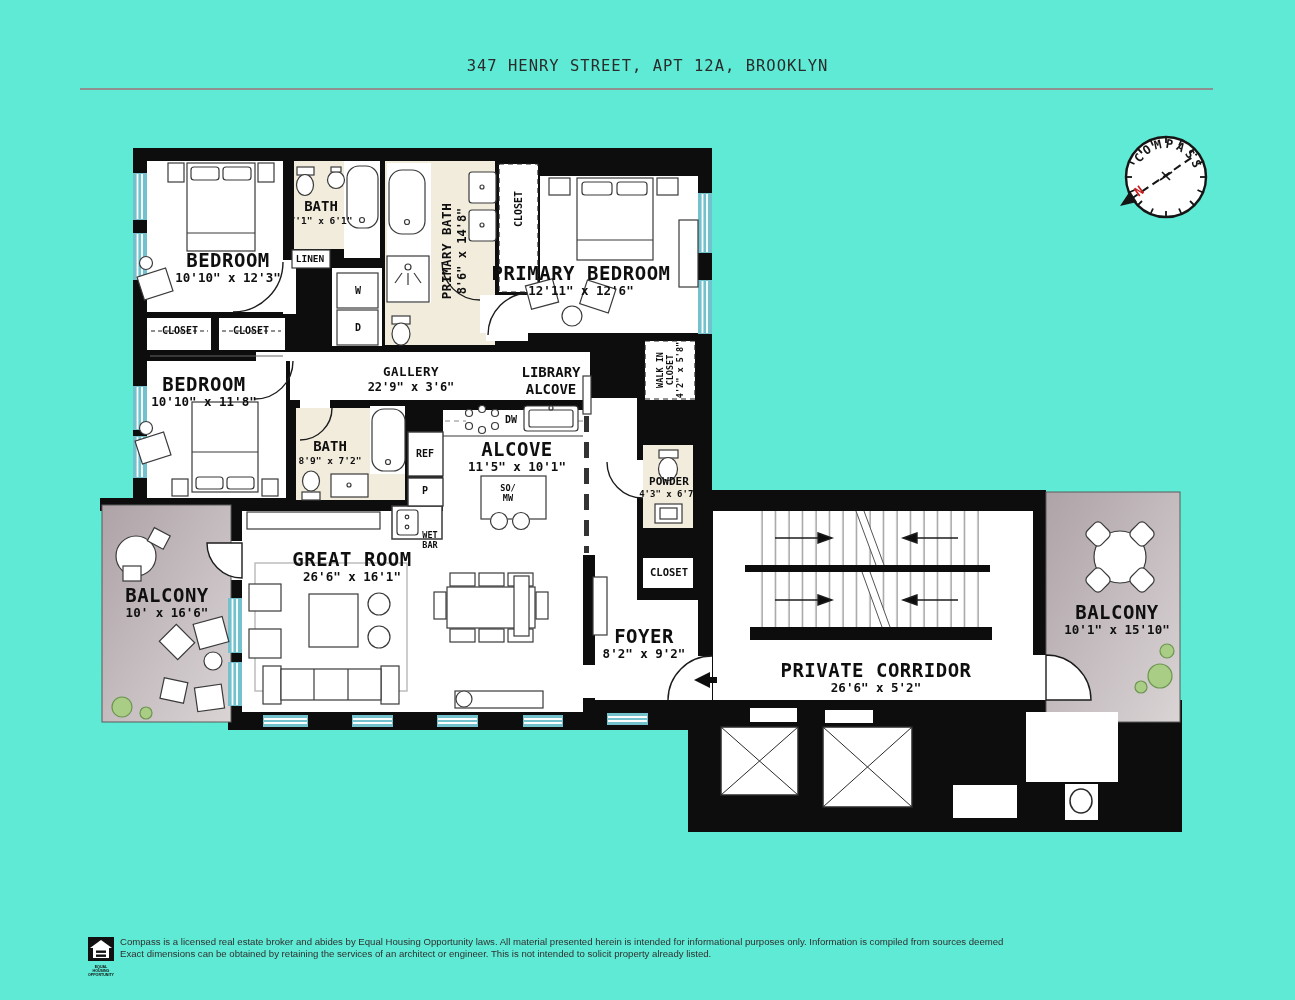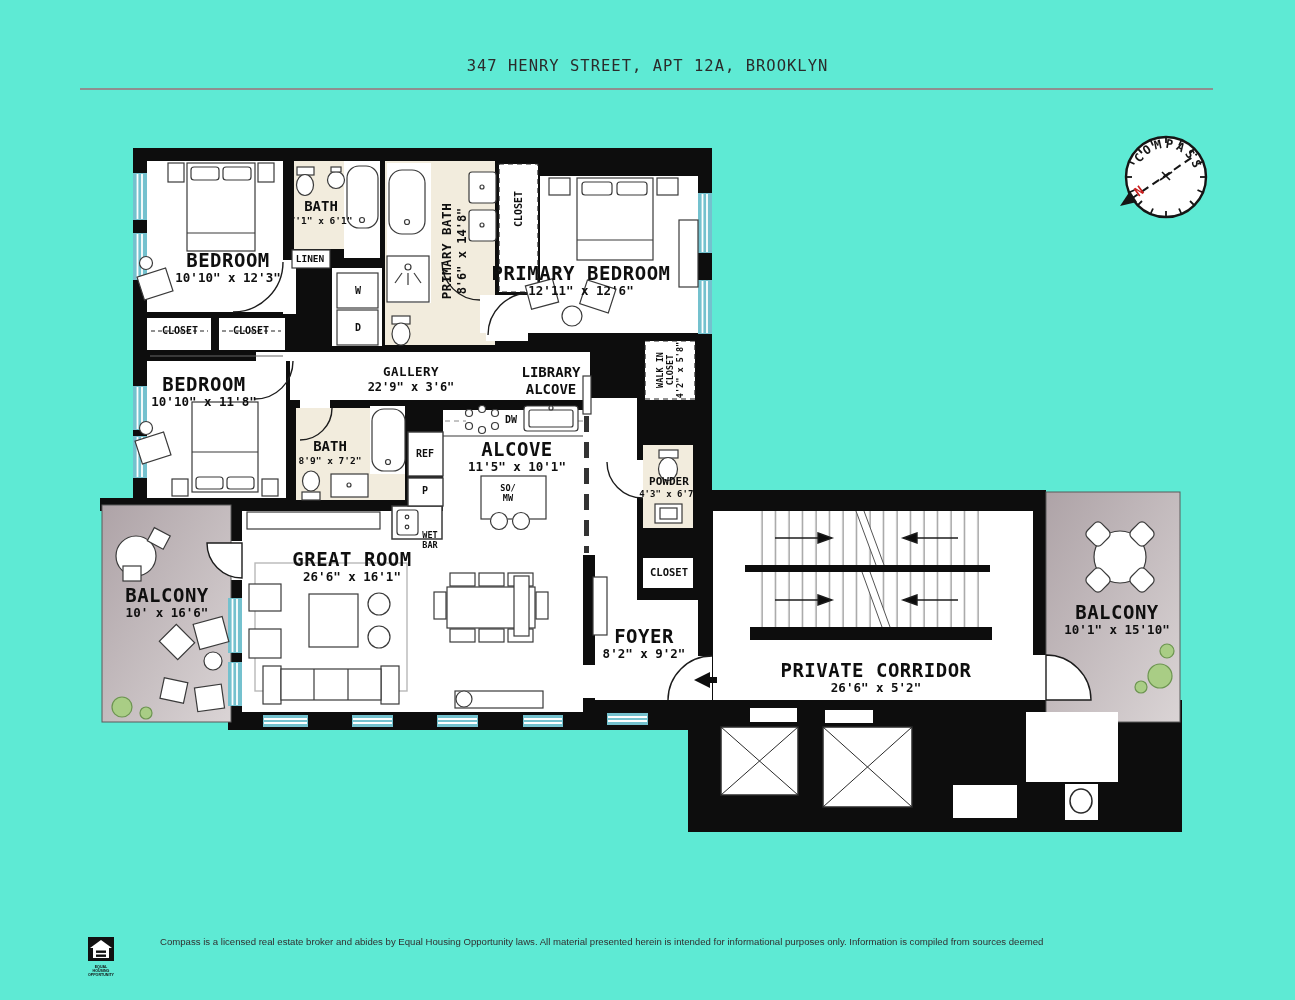--- a/index.html
+++ b/index.html
@@ -19,21 +19,21 @@
   .md .nm{font-size:12.5px;letter-spacing:.5px;}
   .md .dm{font-size:12px;}
   .sm .nm{font-size:14px;}
   .sm .dm{font-size:9.5px;}
   .xs .nm,.xs .dm{font-size:8.5px;}
   .one{font-size:10px;}
   .one.big{font-size:10.5px;}
   .north{position:absolute;left:1139px;top:191px;transform:translate(-50%,-50%) rotate(-36deg);
          color:#c81d1d;font-size:13px;font-weight:bold;}
   .footer{position:absolute;left:120px;top:936px;width:1092px;
-          font-family:"Liberation Sans",sans-serif;font-size:9.6px;line-height:12.2px;color:#303030;margin-left:40px;}
+          font-family:"Liberation Sans",sans-serif;font-size:9.6px;line-height:12.2px;color:#303030;}
   .logo{position:absolute;left:86px;top:937px;width:30px;text-align:center;}
   .logo .lt{font-family:"Liberation Sans",sans-serif;font-size:3.6px;font-weight:bold;color:#111;line-height:4px;}
 </style>
 </head>
 <body>
 
 <div class="page">
 
   <div class="title">347 HENRY STREET, APT 12A, BROOKLYN</div>
   <div class="rule"></div>
@@ -494,15 +494,16 @@
       <polygon points="13,3 2,11 24,11" fill="#fff"></polygon>
       <rect x="5" y="11" width="16" height="10" fill="#fff"></rect>
       <rect x="8" y="13.5" width="10" height="2.4" fill="#111"></rect>
       <rect x="8" y="17.5" width="10" height="2.4" fill="#111"></rect>
     </svg>
     <div class="lt">EQUAL HOUSING</div>
     <div class="lt">OPPORTUNITY</div>
   </div>
   <div class="footer">
     <div>Compass is a licensed real estate broker and abides by Equal Housing Opportunity laws. All material presented herein is intended for informational purposes only. Information is compiled from sources deemed</div>
+    <div>Exact dimensions can be obtained by retaining the services of an architect or engineer. This is not intended to solicit property already listed.</div>
   </div>
 
 </div>
 
 </body></html>

